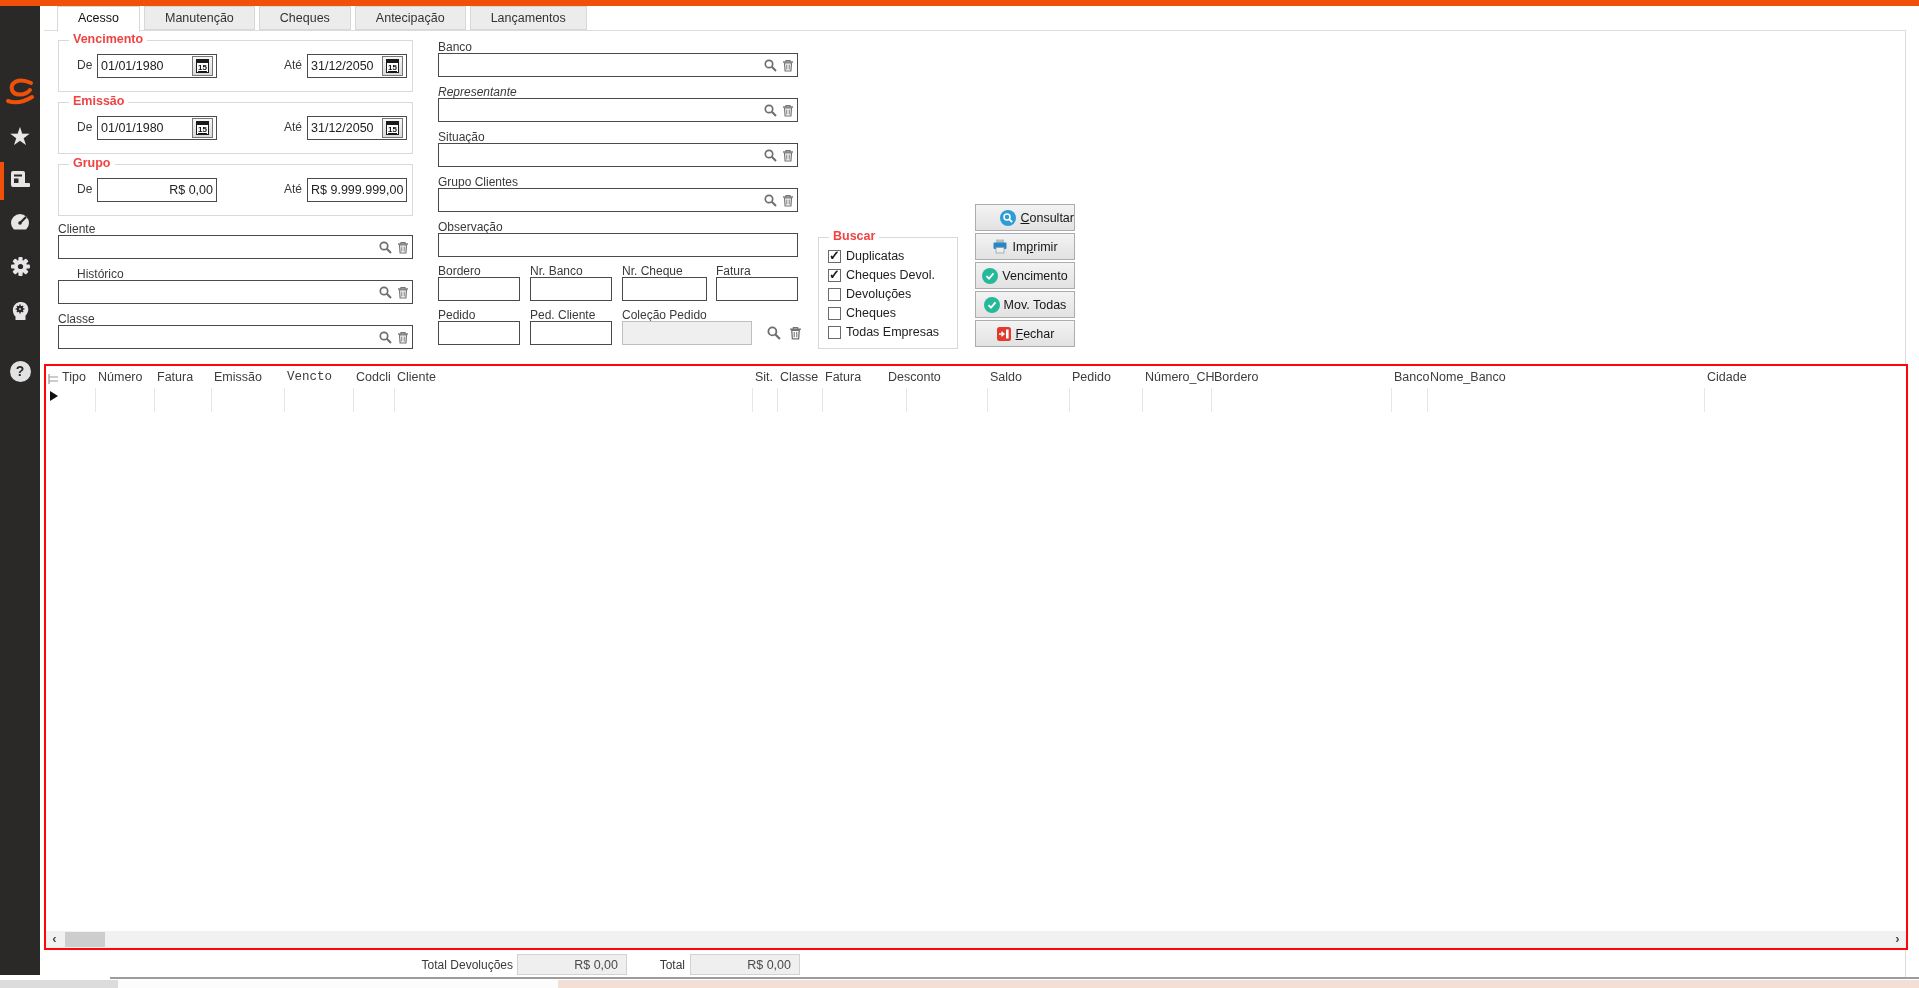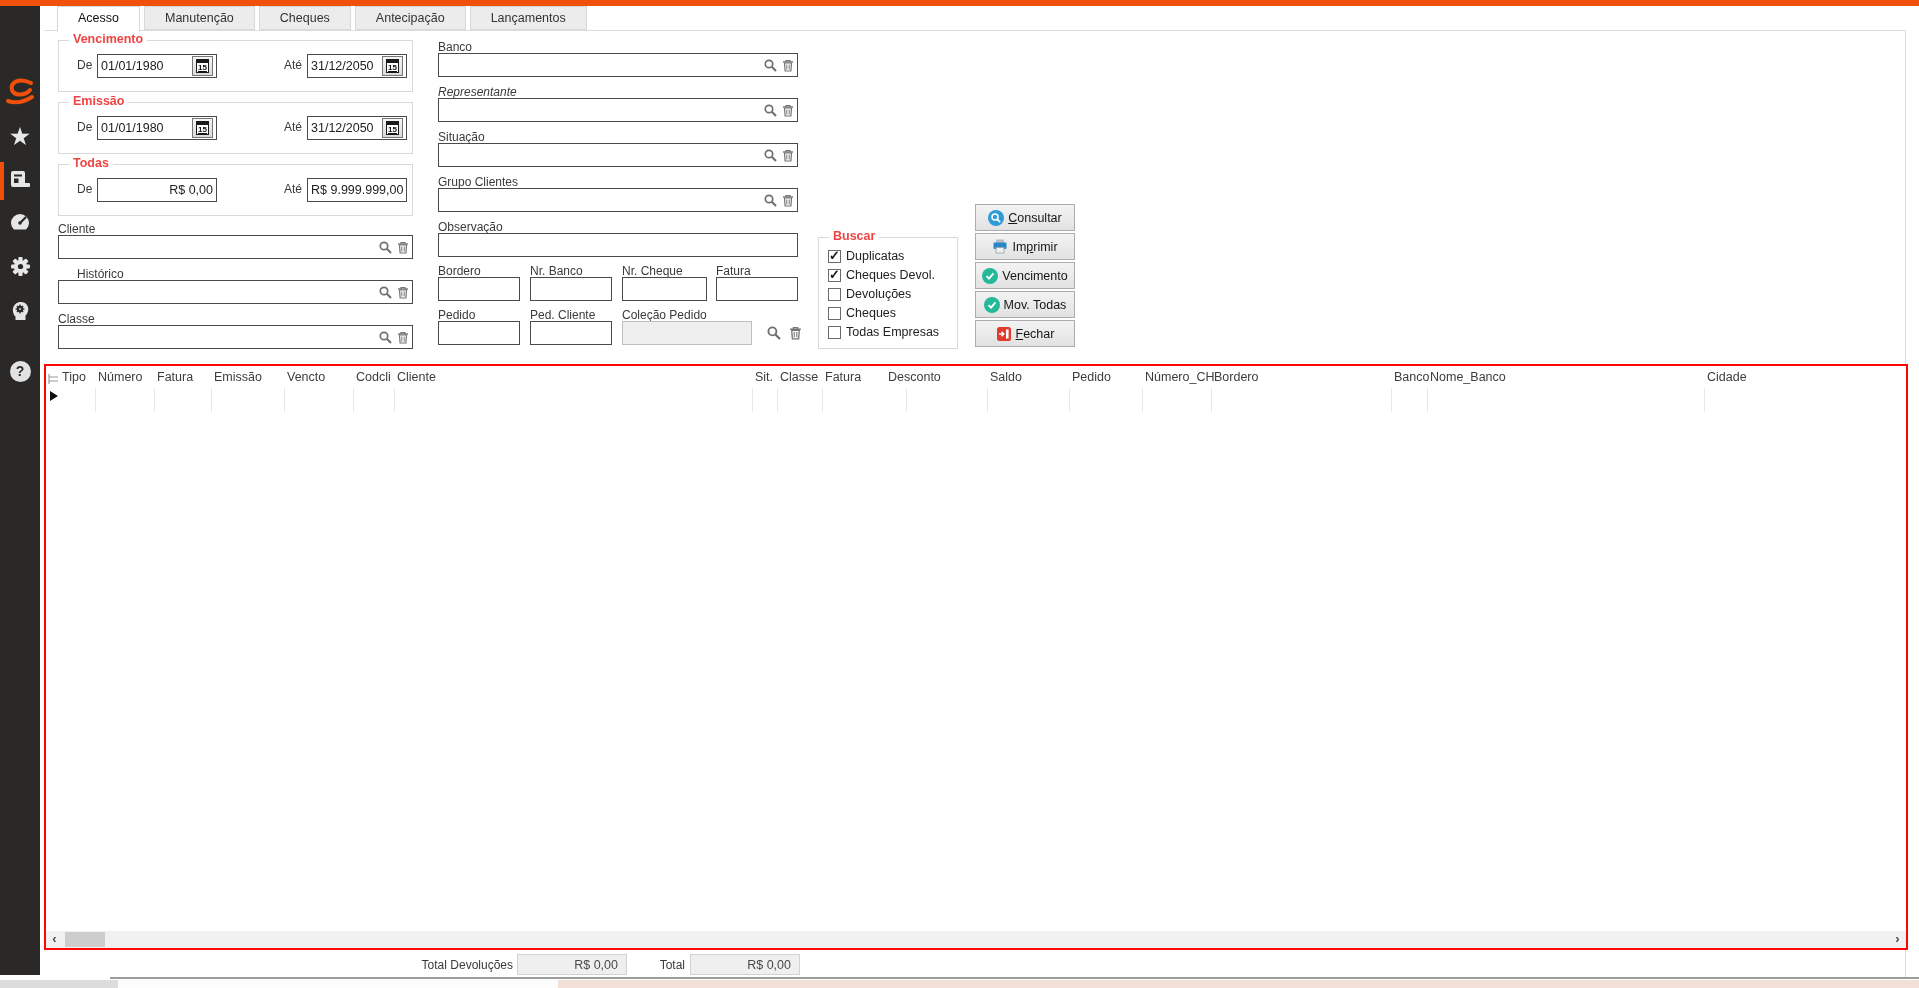--- a/index.html
+++ b/index.html
@@ -209,21 +209,21 @@
     <span class="lbl" style="left:225px; top:17px;">Até</span>
     <div class="tb" style="left:248px; top:13px; width:100px;">
       <input value="31/12/2050" style="">
       <span class="calbtn">
           <span class="calglyph">15</span>
         </span>
     </div>
   </div>
 
   <div class="gbox" style="left:58px; top:164px; width:355px; height:52px;">
-    <span class="gtitle">Todas</span>
+    <span class="gtitle">Grupo</span>
     <span class="lbl" style="left:18px; top:17px;">De</span>
     <div class="tb" style="left:38px; top:13px; width:120px;">
       <input class="r" value="R$ 0,00" style="">
     </div>
     <span class="lbl" style="left:225px; top:17px;">Até</span>
     <div class="tb" style="left:248px; top:13px; width:100px;">
       <input class="r" value="R$ 9.999.999,00" style="">
     </div>
   </div>
 
@@ -434,21 +434,21 @@
     <div class="cbrow" style="top:67px;">
       <span class="cb"></span>
       <span class="cblabel">Cheques</span>
     </div>
     <div class="cbrow" style="top:86px;">
       <span class="cb"></span>
       <span class="cblabel">Todas Empresas</span>
     </div>
   </div>
 
-  <div class="btn" style="top:204px;">
+  <div class="btn" style="top:204px;justify-content:flex-end;">
     <svg width="16" height="16" viewBox="0 0 16 16">
         <circle cx="8" cy="8" r="8" fill="#2E9CD6"></circle>
         <circle cx="7" cy="7" r="3" fill="none" stroke="#fff" stroke-width="1.5"></circle>
         <line x1="9.3" y1="9.3" x2="12.2" y2="12.2" stroke="#fff" stroke-width="1.8"></line>
       </svg>
     <span><span></span><u>C</u><span>onsultar</span></span>
   </div>
   <div class="btn" style="top:233px;">
     <svg width="16" height="15" viewBox="0 0 16 15">
         <rect x="4" y="0.5" width="8" height="4" fill="#B9BDC1"></rect>
@@ -483,21 +483,21 @@
   <div class="grid">
     <span class="corner-glyph">
       <svg width="11" height="12" viewBox="0 0 11 12">
           <path d="M1 1 v10 M1 4 h9 M1 8 h9" stroke="#9a9a9a" stroke-width="1.2" fill="none"></path>
         </svg>
     </span>
     <span class="gh" style="left:16px;">Tipo</span>
     <span class="gh" style="left:52px;">Número</span>
     <span class="gh" style="left:111px;">Fatura</span>
     <span class="gh" style="left:168px;">Emissão</span>
-    <span class="gh" style="left:241px;">Vencto</span>
+    <span class="gh" style="left:241px;font-family:Liberation Mono, monospace;">Vencto</span>
     <span class="gh" style="left:310px;">Codcli</span>
     <span class="gh" style="left:351px;">Cliente</span>
     <span class="gh" style="left:709px;">Sit.</span>
     <span class="gh" style="left:734px;">Classe</span>
     <span class="gh" style="left:779px;">Fatura</span>
     <span class="gh" style="left:842px;">Desconto</span>
     <span class="gh" style="left:944px;">Saldo</span>
     <span class="gh" style="left:1026px;">Pedido</span>
     <span class="gh" style="left:1099px;">Número_CH</span>
     <span class="gh" style="left:1168px;">Bordero</span>

